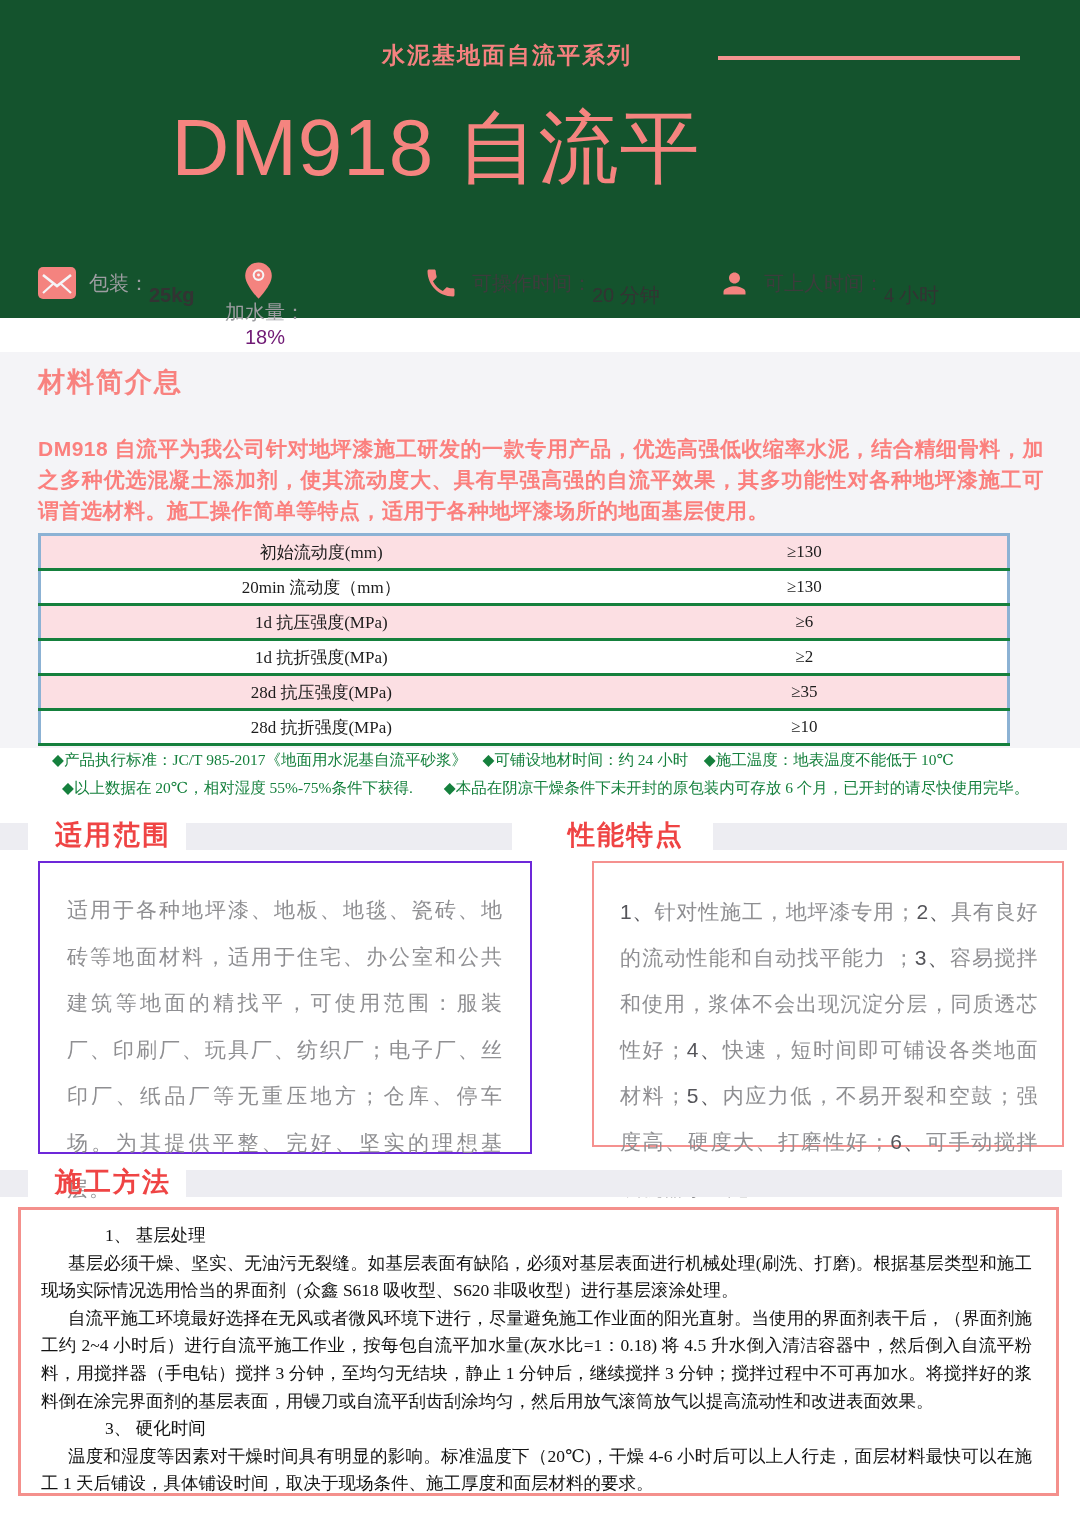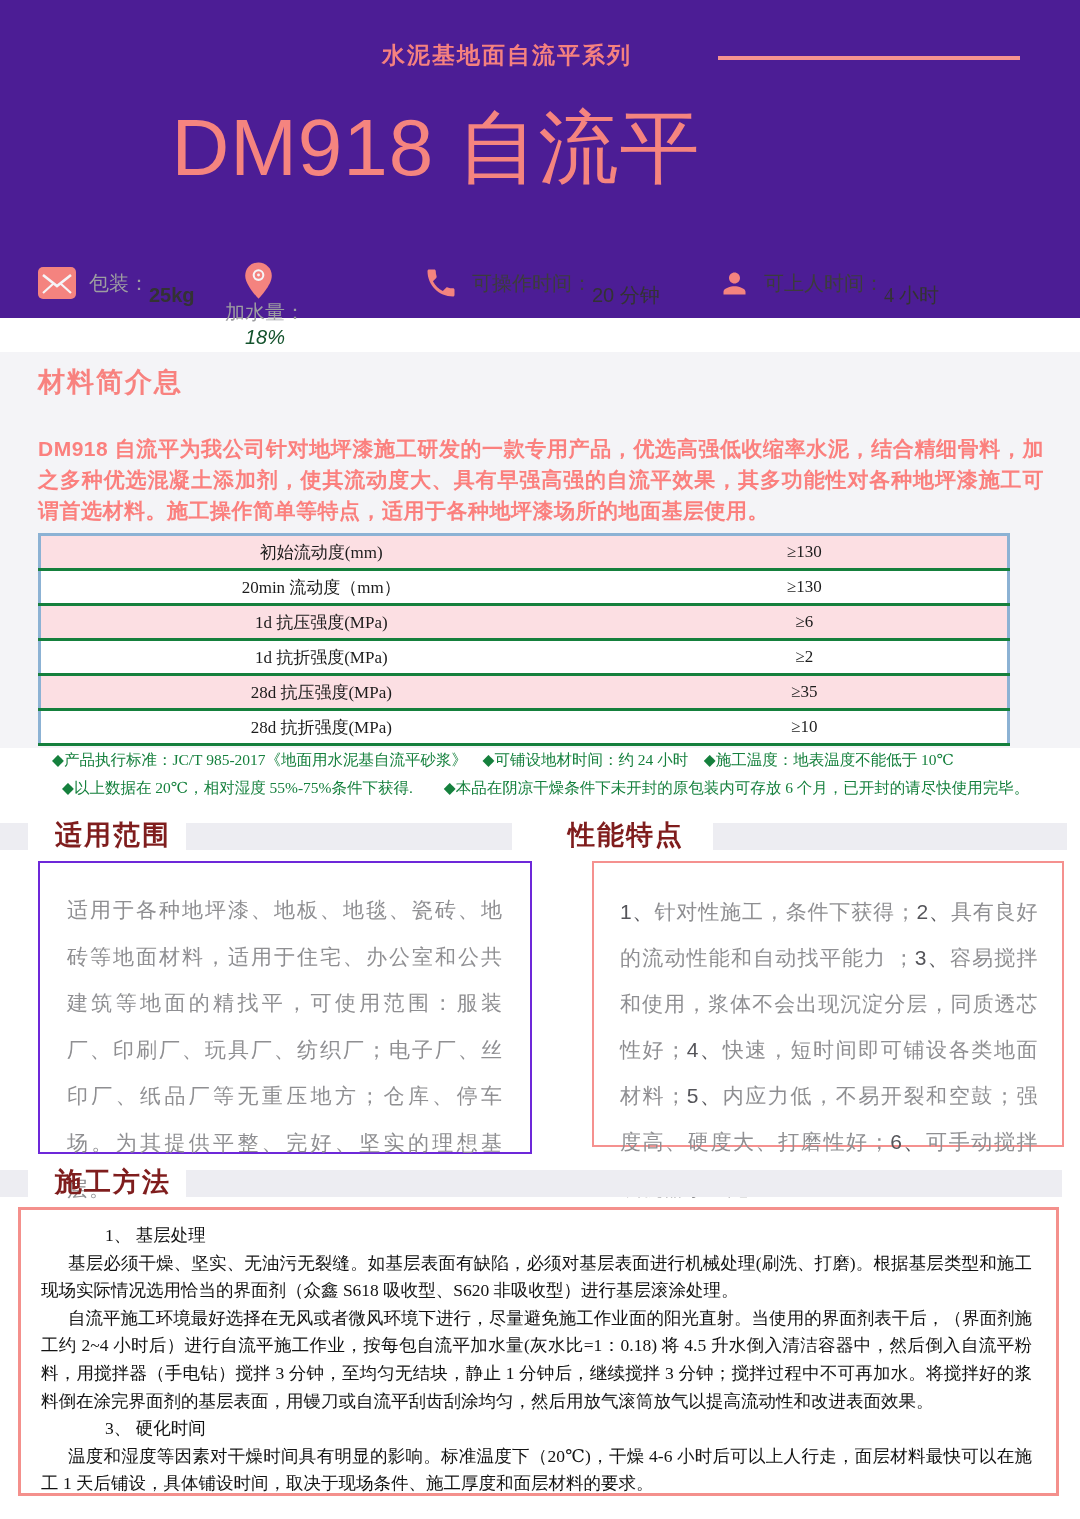--- a/index.html
+++ b/index.html
@@ -1,31 +1,31 @@
 <!DOCTYPE html>
 <html><head>
 <meta charset="utf-8">
 <style>
   html,body{margin:0;padding:0;background:#ffffff;}
   .page{position:relative;width:1080px;height:1519px;background:#ffffff;overflow:hidden;
         font-family:"Liberation Sans","DejaVu Sans",sans-serif;}
 
   
-  .top-hero{position:absolute;left:0;top:0;width:1080px;height:318px;background:#4c1d95;}
+  .top-hero{position:absolute;left:0;top:0;width:1080px;height:318px;background:#14532d;}
   .series-title{position:absolute;left:382px;top:40px;font-size:23px;font-weight:bold;
                 color:#f5817f;letter-spacing:2px;white-space:nowrap;}
   .deco-line{position:absolute;left:718px;top:56px;width:302px;height:4px;background:#f59390;}
   .product-title{position:absolute;left:0;top:100px;width:872px;text-align:center;
                  font-size:80px;line-height:1.2;color:#f5847f;letter-spacing:1px;white-space:nowrap;}
 
   .spec-item{position:absolute;top:262px;height:42px;display:flex;align-items:center;font-size:20px;white-space:nowrap;}
   .spec-icon{display:flex;align-items:center;margin-right:13px;color:#f4837f;}
   .lbl-muted{color:#9d9da1;}
   .lbl-dark{color:#3c3c3c;}
-  .val-muted{color:#14532d;font-style:italic;}
+  .val-muted{color:#701a75;}
   .val-dark{color:#333333;margin-top:24px;}
   .val-bold{font-weight:bold;}
 
   
   .intro-panel{position:absolute;left:0;top:352px;width:1080px;height:396px;background:#f4f4f7;}
   .intro-title{position:absolute;left:38px;top:364px;font-size:27px;font-weight:bold;
                color:#f8827f;letter-spacing:2px;}
   .intro-para{position:absolute;left:38px;top:433px;width:1006px;font-size:21px;font-weight:bold;
               color:#fb807e;line-height:31px;text-align:justify;letter-spacing:0.5px;}
 
@@ -40,21 +40,21 @@
   .spec-table .c-value{width:42%;}
 
   
   .footnotes{position:absolute;left:0;top:750px;width:1080px;
              font-family:"Liberation Serif","DejaVu Serif",serif;font-size:15.5px;color:#15803d;}
   .fn1{margin:0 0 7px 52px;white-space:nowrap;}
   .fn2{margin:0 0 0 62px;white-space:nowrap;}
 
   
   .sec-band{position:absolute;height:27px;background:#ededf2;}
-  .sec-title{position:absolute;font-size:27px;font-weight:bold;color:#7f1d1d;letter-spacing:2px;white-space:nowrap;}
+  .sec-title{position:absolute;font-size:27px;font-weight:bold;color:#ef4444;letter-spacing:2px;white-space:nowrap;}
 
   
   .scope-box{position:absolute;left:38px;top:861px;width:494px;height:293px;box-sizing:border-box;
              border:2px solid #6d28d9;padding:24px 27px 0 27px;font-size:21px;color:#8f8f92;
              line-height:46.5px;text-align:justify;letter-spacing:1px;}
   .features-box{position:absolute;left:592px;top:861px;width:472px;height:286px;box-sizing:border-box;
              border:2px solid #f5918f;padding:26px 24px 0 26px;font-size:21px;color:#8f8f92;
              line-height:46px;text-align:justify;letter-spacing:0.5px;}
   .f-num{color:#55555a;}
 
@@ -164,21 +164,21 @@
   <div class="sec-title" style="left:55px;top:817px;">适用范围</div>
 
   <div class="sec-band" style="left:713px;top:823px;width:354px;"></div>
   <div class="sec-title" style="left:568px;top:817px;">性能特点</div>
 
   <div class="scope-box">
     <span>适用于各种地坪漆、地板、地毯、瓷砖、地砖等地面材料，适用于住宅、办公室和公共建筑等地面的精找平，可使用范围：服装厂、印刷厂、玩具厂、纺织厂；电子厂、丝印厂、纸品厂等无重压地方；仓库、停车场。为其提供平整、完好、坚实的理想基层。</span>
   </div>
 
   <div class="features-box">
-    <span class="f-num">1、</span><span>针对性施工，条件下获得；</span><span class="f-num">2、</span><span>具有良好的流动性能和自动找平能力 ；</span><span class="f-num">3、</span><span>容易搅拌和使用，浆体不会出现沉淀分层，同质透芯性好；</span><span class="f-num">4、</span><span>快速，短时间即可铺设各类地面材料；</span><span class="f-num">5、</span><span>内应力低，不易开裂和空鼓；强度高、硬度大、打磨性好；</span><span class="f-num">6、</span><span>可手动搅拌或机器泵送施工</span>
+    <span class="f-num">1、</span><span>针对性施工，地坪漆专用；</span><span class="f-num">2、</span><span>具有良好的流动性能和自动找平能力 ；</span><span class="f-num">3、</span><span>容易搅拌和使用，浆体不会出现沉淀分层，同质透芯性好；</span><span class="f-num">4、</span><span>快速，短时间即可铺设各类地面材料；</span><span class="f-num">5、</span><span>内应力低，不易开裂和空鼓；强度高、硬度大、打磨性好；</span><span class="f-num">6、</span><span>可手动搅拌或机器泵送施工</span>
   </div>
 
   <div class="sec-band" style="left:0;top:1170px;width:28px;"></div>
   <div class="sec-band" style="left:186px;top:1170px;width:876px;"></div>
   <div class="sec-title" style="left:55px;top:1164px;">施工方法</div>
 
   <div class="method-box">
     <p class="m-head">1、 基层处理</p>
     <p class="m-p">基层必须干燥、坚实、无油污无裂缝。如基层表面有缺陷，必须对基层表面进行机械处理(刷洗、打磨)。根据基层类型和施工现场实际情况选用恰当的界面剂（众鑫 S618 吸收型、S620 非吸收型）进行基层滚涂处理。</p>
     <p class="m-p">自流平施工环境最好选择在无风或者微风环境下进行，尽量避免施工作业面的阳光直射。当使用的界面剂表干后，（界面剂施工约 2~4 小时后）进行自流平施工作业，按每包自流平加水量(灰水比=1：0.18) 将 4.5 升水倒入清洁容器中，然后倒入自流平粉料，用搅拌器（手电钻）搅拌 3 分钟，至均匀无结块，静止 1 分钟后，继续搅拌 3 分钟；搅拌过程中不可再加水。将搅拌好的浆料倒在涂完界面剂的基层表面，用镘刀或自流平刮齿刮涂均匀，然后用放气滚筒放气以提高流动性和改进表面效果。</p>

